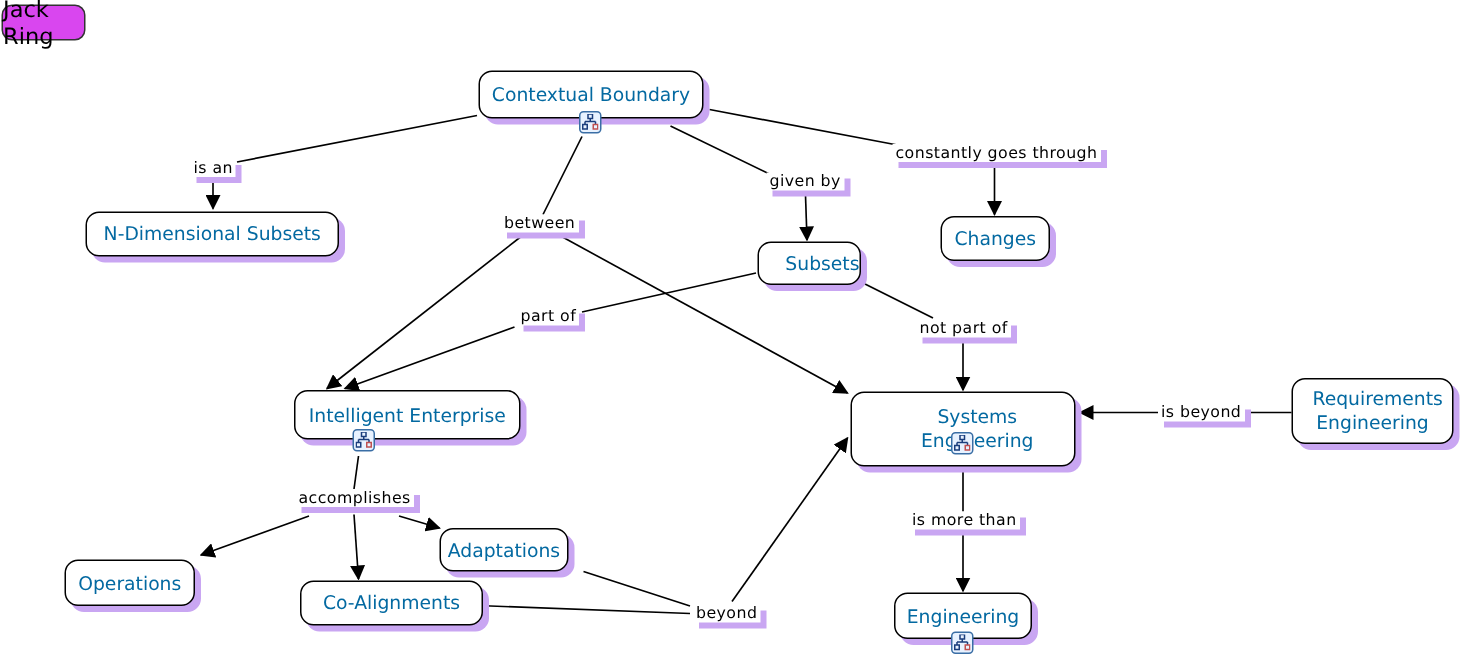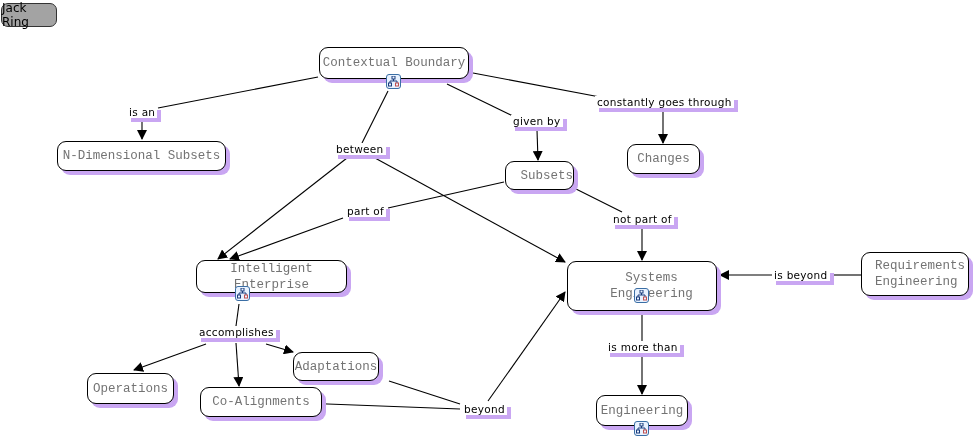--- a/index.html
+++ b/index.html
@@ -1,20 +1,20 @@
 <!DOCTYPE html>
 <html><head>
 <meta charset="utf-8">
 <style>
   html,body{margin:0;padding:0;background:#fff;}
   body{width:975px;height:440px;position:relative;overflow:hidden;font-family:"DejaVu Sans","Liberation Sans",sans-serif;}
   svg#edges{position:absolute;left:0;top:0;width:975px;height:440px;}
-  .node{position:absolute;background:#fff;border:1px solid #000;border-radius:9px;box-shadow:4px 4px 0 #c9a6f2;font-size:12.5px;color:#737373;display:flex;align-items:center;justify-content:center;text-align:center;line-height:16px;box-sizing:border-box;cursor:pointer;font-family:Liberation Mono, monospace;}
+  .node{position:absolute;background:#fff;border:1px solid #000;border-radius:9px;box-shadow:4px 4px 0 #c9a6f2;font-size:12.5px;color:#0369a1;display:flex;align-items:center;justify-content:center;text-align:center;line-height:16px;box-sizing:border-box;cursor:pointer;}
   .link{position:absolute;background:#fff;font-size:10.5px;color:#000;padding:0 2px;line-height:12px;box-shadow:4px 4px 0 #c9a6f2;white-space:nowrap;letter-spacing:0.3px;text-align:center;}
-  .author{position:absolute;left:1px;top:3px;width:56px;height:24px;background:#a3a3a3;border:1px solid #333;border-radius:7px;font-size:12px;display:flex;align-items:center;justify-content:center;box-sizing:border-box;}
+  .author{position:absolute;left:1px;top:3px;width:56px;height:24px;background:#d946ef;border:1px solid #333;border-radius:7px;font-size:15px;display:flex;align-items:center;justify-content:center;box-sizing:border-box;}
   .res-icon{position:absolute;width:15px;height:15px;background:#e8f2ff;border:1px solid #3a6ea5;border-radius:3px;box-sizing:border-box;cursor:pointer;}
   .res-icon svg{position:absolute;left:1px;top:1px;}
 </style>
 </head>
 <body>
 
 <svg id="edges">
   <defs>
     <marker id="arr" markerWidth="10" markerHeight="10" refX="9" refY="5" orient="auto" markerUnits="userSpaceOnUse">
       <path d="M0,0 L10,5 L0,10 z" fill="#000"></path>
@@ -105,21 +105,21 @@
       <path d="M5.5 3 V5 M2 5 H9 M2 5 V7 M9 5 V7" stroke="#1a3d7c" fill="none"></path>
       <rect x="0.5" y="7" width="3" height="3" fill="none" stroke="#1a3d7c"></rect>
       <rect x="7.5" y="7" width="3" height="3" fill="none" stroke="#c05050"></rect>
     </svg>
   </div>
 
 <div class="node" style="left:861px;top:252px;width:108px;height:44px;">
     <span style="display:block;width:80px;">Requirements Engineering</span>
   </div>
 
-<div class="node" style="left:43px;top:373px;width:87px;height:31px;margin-left:44px;">
+<div class="node" style="left:43px;top:373px;width:87px;height:31px;">
     <span>Operations</span>
   </div>
 <div class="node" style="left:200px;top:387px;width:122px;height:30px;">
     <span>Co-Alignments</span>
   </div>
 <div class="node" style="left:293px;top:352px;width:86px;height:29px;">
     <span>Adaptations</span>
   </div>
 
 <div class="node" style="left:596px;top:395px;width:92px;height:31px;">

